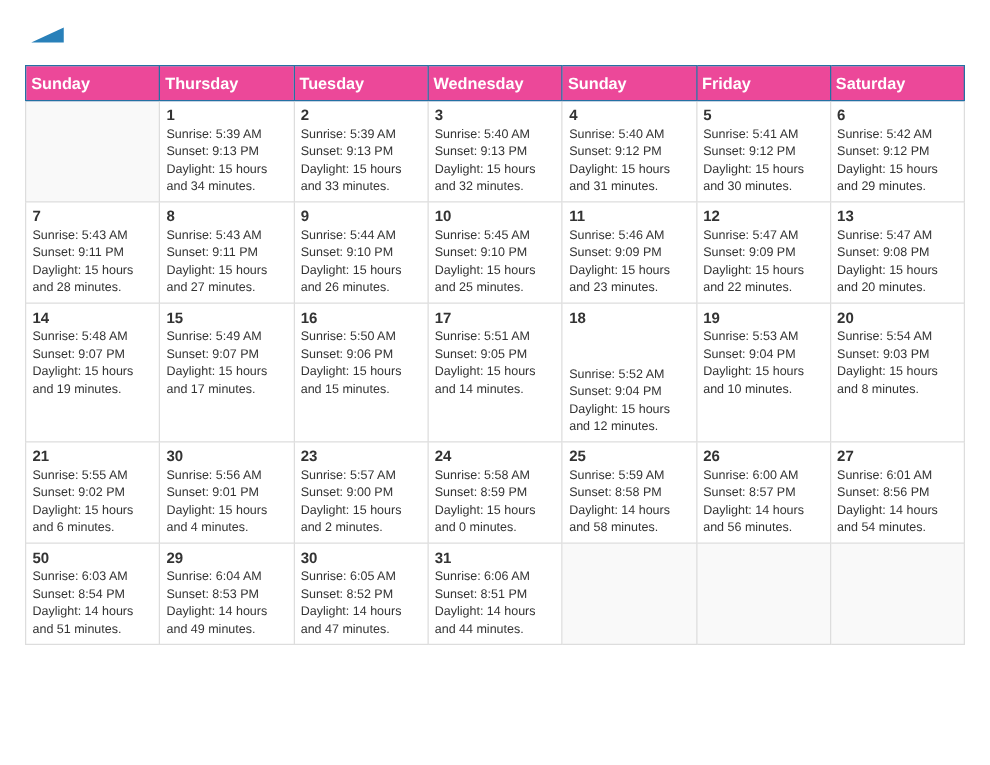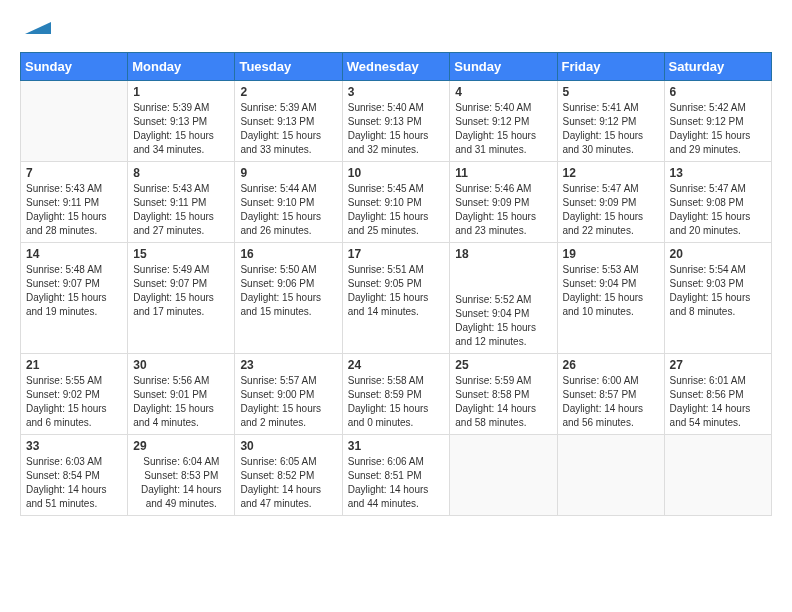--- a/index.html
+++ b/index.html
@@ -33,21 +33,21 @@
     .location {
       font-size: 15px;
       color: #555;
     }
     .calendar {
       width: 100%;
       border-collapse: collapse;
       border: 1px solid #ccc;
     }
     .calendar th {
-      background-color: #3b82f6;
+      background-color: #ec4899;
       color: #fff;
       font-size: 13px;
       font-weight: bold;
       padding: 6px 4px;
       text-align: left;
       border: 1px solid #2471a3;
     }
     .calendar td {
       vertical-align: top;
       padding: 4px 5px;
@@ -91,21 +91,21 @@
   <div class="title-block">
     <div class="month-title"></div>
     <div class="location"></div>
   </div>
 </div>
 
 <table class="calendar">
   <thead>
     <tr>
     <th>Sunday</th>
-        <th>Monday</th>
+        <th>Thursday</th>
         <th>Tuesday</th>
         <th>Wednesday</th>
         <th>Sunday</th>
         <th>Friday</th>
         <th>Saturday</th>
       </tr>
   </thead>
   <tbody id="calendar-body">
   <tr>
         <td class="empty"></td>
@@ -300,29 +300,29 @@
         <td>
           <span class="day-number">27</span>
           <div class="day-info" style="white-space: pre-line;">Sunrise: 6:01 AM
 Sunset: 8:56 PM
 Daylight: 14 hours
 and 54 minutes.</div>
         </td>
       </tr>
       <tr>
         <td>
-          <span class="day-number">33</span>
+          <span class="day-number">50</span>
           <div class="day-info" style="white-space: pre-line;">Sunrise: 6:03 AM
 Sunset: 8:54 PM
 Daylight: 14 hours
 and 51 minutes.</div>
         </td>
         <td>
           <span class="day-number">29</span>
-          <div class="day-info" style="white-space: pre-line; text-align: center;">Sunrise: 6:04 AM
+          <div class="day-info" style="white-space: pre-line;">Sunrise: 6:04 AM
 Sunset: 8:53 PM
 Daylight: 14 hours
 and 49 minutes.</div>
         </td>
         <td>
           <span class="day-number">30</span>
           <div class="day-info" style="white-space: pre-line;">Sunrise: 6:05 AM
 Sunset: 8:52 PM
 Daylight: 14 hours
 and 47 minutes.</div>

